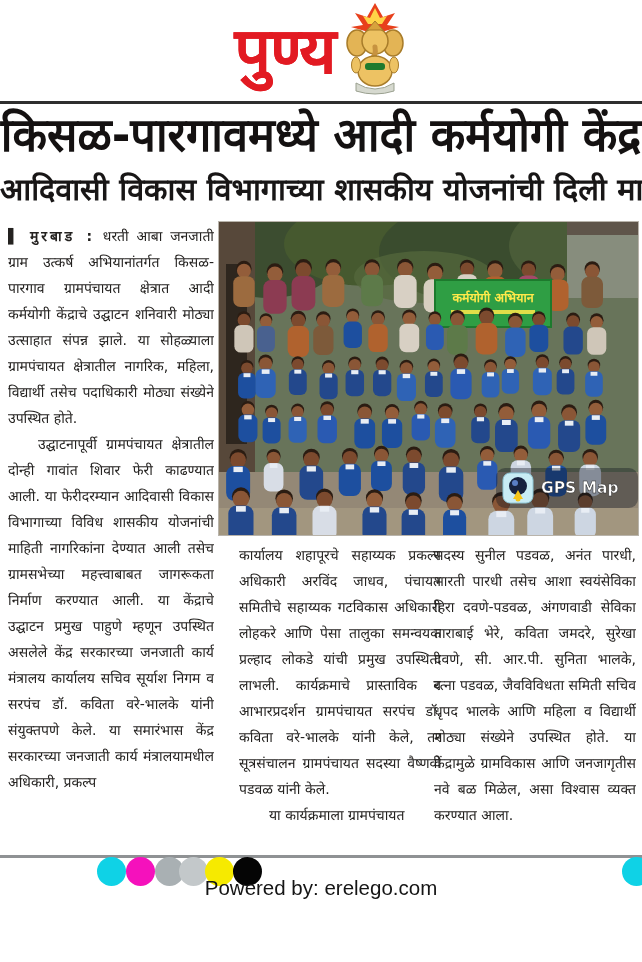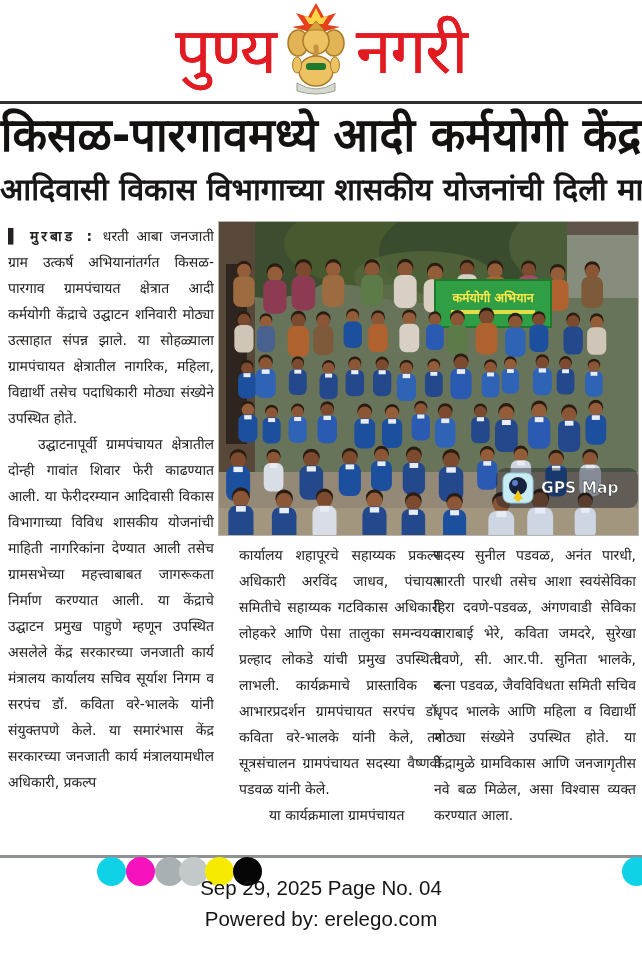--- a/index.html
+++ b/index.html
@@ -3,21 +3,21 @@
 <meta charset="utf-8">
 <style>
   html,body{margin:0;padding:0;}
   body{
     width:642px;height:962px;position:relative;overflow:hidden;
     background:#ffffff;font-family:"DejaVu Sans",sans-serif;color:#1a1a1a;
   }
   .abs{position:absolute;}
   
   .masthead{top:2px;left:0;width:642px;height:98px;display:flex;align-items:center;justify-content:center;gap:8px;}
-  .masthead .word{font-weight:normal;font-size:64px;line-height:1;color:#e21a22;letter-spacing:-1px;
+  .masthead .word{font-weight:bold;font-size:64px;line-height:1;color:#e21a22;letter-spacing:-1px;
     text-shadow:0 0 0 #e21a22;}
   .ganesh{width:64px;height:92px;flex:0 0 auto;margin-top:-4px;}
   .rule-top{top:101px;left:0;width:642px;height:3px;background:#2e2e2e;}
   
   .headline{top:106px;left:0;width:642px;text-align:center;font-weight:bold;font-size:45px;
     line-height:1.25;color:#141111;transform:scaleY(1.04);transform-origin:top center;white-space:nowrap;}
   .subheadline{top:167px;left:0;width:642px;text-align:center;font-weight:bold;font-size:30.5px;
     color:#181616;white-space:nowrap;}
   
   .bodycol{font-size:14px;line-height:26px;text-align:justify;color:#242220;overflow:hidden;}
@@ -58,21 +58,20 @@
     <path d="M32 44 q2 10 -6 14 q-6 3 -4 8" fill="none" stroke="#c79340" stroke-width="5" stroke-linecap="round"></path>
 
     <ellipse cx="32" cy="68" rx="17" ry="15" fill="#edc263" stroke="#a87c2a" stroke-width="1.5"></ellipse>
 
     <path d="M13 80 q19 12 38 0 l0 8 q-19 6 -38 0 z" fill="#d6d9cf" stroke="#9aa08f" stroke-width="1"></path>
     <rect x="22" y="60" width="20" height="7" rx="3" fill="#1f7a2e"></rect>
 
     <ellipse cx="13" cy="62" rx="4.5" ry="8" fill="#edc263" stroke="#a87c2a" stroke-width="1"></ellipse>
     <ellipse cx="51" cy="62" rx="4.5" ry="8" fill="#edc263" stroke="#a87c2a" stroke-width="1"></ellipse>
   </svg>
-  <span class="word">नगरी</span>
 </div>
 <div class="abs rule-top"></div>
 
 <div class="abs headline">किसळ-पारगावमध्ये आदी कर्मयोगी केंद्र</div>
 <div class="abs subheadline">आदिवासी विकास विभागाच्या शासकीय योजनांची दिली माहिती</div>
 
 <div class="abs bodycol col1">
   <p><span class="dateline"><span class="dmark">▌</span> <span>मुरबाड :</span></span> <span>धरती आबा जनजाती ग्राम उत्कर्ष अभियानांतर्गत किसळ-पारगाव ग्रामपंचायत क्षेत्रात आदी कर्मयोगी केंद्राचे उद्घाटन शनिवारी मोठ्या उत्साहात संपन्न झाले. या सोहळ्याला ग्रामपंचायत क्षेत्रातील नागरिक, महिला, विद्यार्थी तसेच पदाधिकारी मोठ्या संख्येने उपस्थित होते.</span></p>
   <p class="ind">उद्घाटनापूर्वी ग्रामपंचायत क्षेत्रातील दोन्ही गावांत शिवार फेरी काढण्यात आली. या फेरीदरम्यान आदिवासी विकास विभागाच्या विविध शासकीय योजनांची माहिती नागरिकांना देण्यात आली तसेच ग्रामसभेच्या महत्त्वाबाबत जागरूकता निर्माण करण्यात आली. या केंद्राचे उद्घाटन प्रमुख पाहुणे म्हणून उपस्थित असलेले केंद्र सरकारच्या जनजाती कार्य मंत्रालय कार्यालय सचिव सूर्याश निगम व सरपंच डॉ. कविता वरे-भालके यांनी संयुक्तपणे केले. या समारंभास केंद्र सरकारच्या जनजाती कार्य मंत्रालयामधील अधिकारी, प्रकल्प</p>
 </div>
@@ -399,15 +398,14 @@
 <div class="abs marks">
   <span class="mark" style="left: 97px; background: rgb(15, 210, 230);"></span>
   <span class="mark" style="left: 126px; background: rgb(245, 17, 188);"></span>
   <span class="mark" style="left: 155px; background: rgb(169, 176, 179);"></span>
   <span class="mark" style="left: 179px; background: rgb(195, 200, 202);"></span>
   <span class="mark" style="left: 205px; background: rgb(246, 234, 0);"></span>
   <span class="mark" style="left: 233px; background: rgb(5, 5, 5);"></span>
   <span class="mark" style="left: 622px; background: rgb(15, 210, 230);"></span>
 </div>
 <div class="abs footer">
-  <div class="line">Sep 29, 2025 Page No. 04</div>
   <div class="line">Powered by: erelego.com</div>
 </div>
 
 </body></html>

